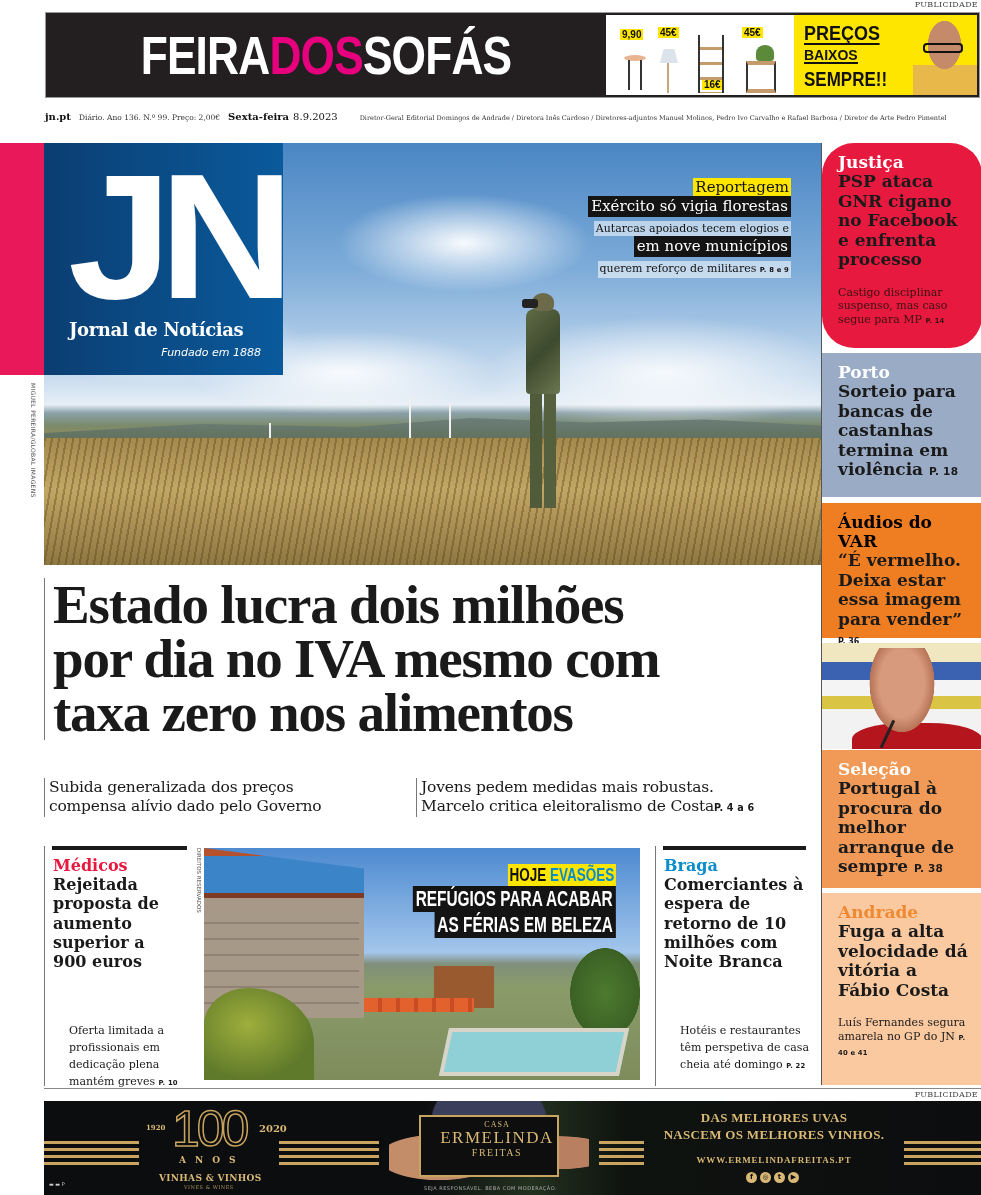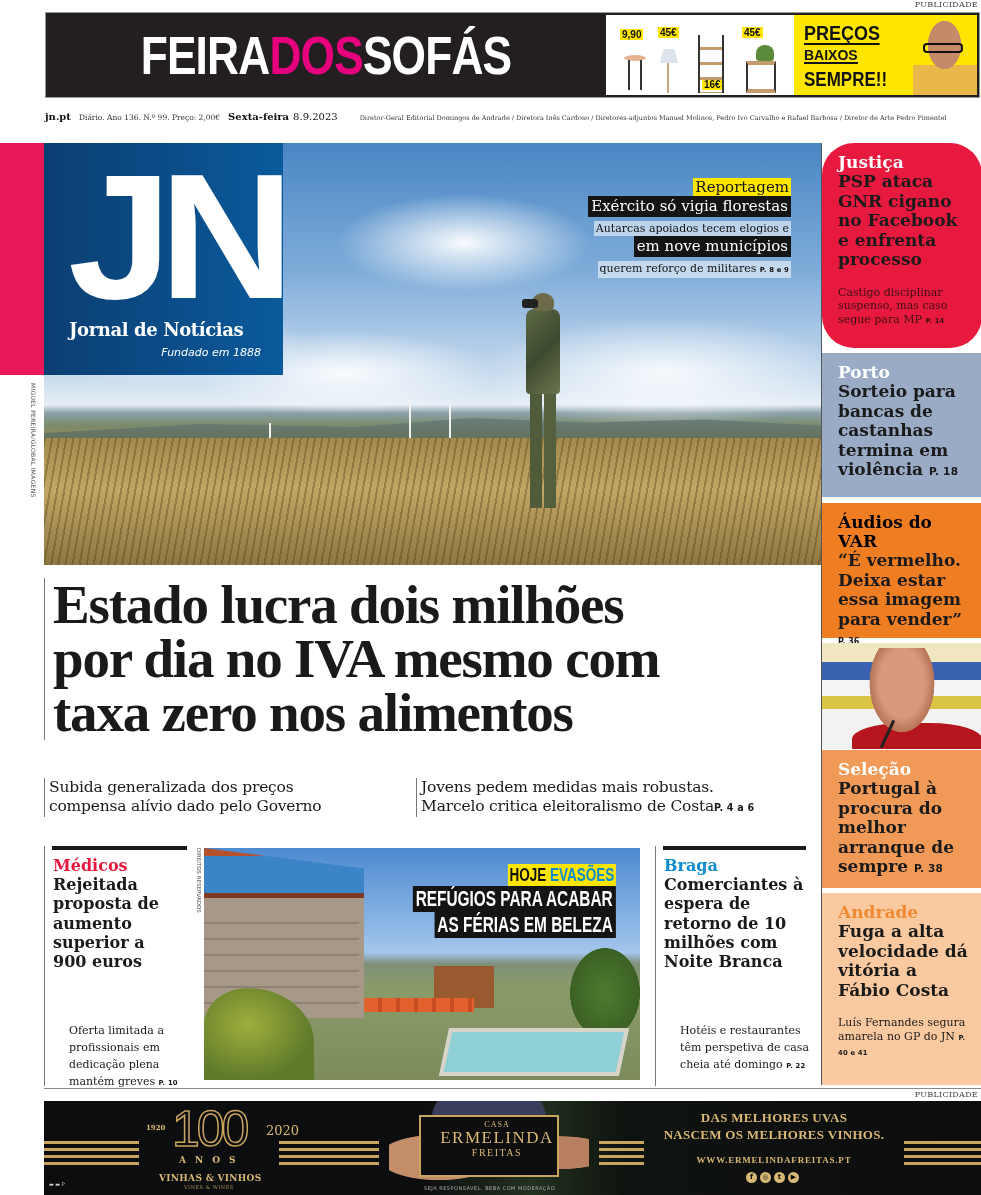--- a/index.html
+++ b/index.html
@@ -129,21 +129,21 @@
   .evasoes .tag .t1 .ev { color: #0b8ccc; }
   .evasoes .tag .t2 { display: inline-block; background: #141414; color: #fff; font-size: 22px; line-height: 26px; padding: 0 4px; transform: scaleX(0.7); transform-origin: right; white-space: nowrap; }
   .evasoes-credit { position: absolute; left: 196px; top: 848px; writing-mode: vertical-rl; font-family: "DejaVu Sans", sans-serif; font-size: 5.5px; color: #555; }
 
   
   .bottom-rule { position: absolute; left: 44px; top: 1088px; width: 937px; height: 1px; background: #888; }
   .bottom-ad { position: absolute; left: 44px; top: 1101px; width: 937px; height: 94px; overflow: hidden;
     background: linear-gradient(90deg, #0c0d0f 0 40%, #23311f 52%, #0f130f 62%, #0c0d0f 100%); }
   .bottom-ad .stripes { position: absolute; height: 26px; background: repeating-linear-gradient(to bottom, #c8a45e 0 3px, transparent 3px 7px); }
   .bottom-ad .y1 { position: absolute; left: 102px; top: 22px; font-size: 7px; color: #d8b874; font-weight: bold; }
-  .bottom-ad .y2 { position: absolute; left: 222px; top: 22px; font-size: 13px; color: #d8b874; font-weight: normal; }
+  .bottom-ad .y2 { position: absolute; left: 215px; top: 22px; font-size: 10px; color: #d8b874; font-weight: bold; }
   .bottom-ad .hundred { position: absolute; left: 128px; top: 2px; font-family: "Liberation Sans", sans-serif; font-size: 50px; line-height: 52px; color: transparent; -webkit-text-stroke: 1.5px #c8a45e; letter-spacing: -3px; }
   .bottom-ad .anos { position: absolute; left: 135px; top: 54px; font-size: 9px; color: #d8b874; font-weight: bold; letter-spacing: 9px; }
   .bottom-ad .vv { position: absolute; left: 115px; top: 72px; font-size: 9px; color: #d8b874; font-weight: bold; letter-spacing: 0.3px; }
   .bottom-ad .vw { position: absolute; left: 140px; top: 83px; font-size: 5px; color: #a9915a; letter-spacing: 0.5px; }
   .bottom-ad .hands { position: absolute; left: 345px; top: 0; width: 200px; height: 94px; background: radial-gradient(ellipse at 25% 60%, #c48d6a 0 28%, transparent 29%), radial-gradient(ellipse at 85% 55%, #b88060 0 22%, transparent 23%), radial-gradient(ellipse at 50% 20%, #3b3e5a 0 40%, transparent 41%); }
   .bottom-ad .badge { position: absolute; left: 375px; top: 14px; width: 140px; height: 62px; background: #0e0e0e; border: 2px double #c8a45e; text-align: center; font-family: "Liberation Serif", serif; color: #d8b874; padding-left: 16px; }
   .bottom-ad .badge .c { font-size: 8px; letter-spacing: 1px; margin-top: 3px; }
   .bottom-ad .badge .e { font-size: 17px; letter-spacing: 1.5px; line-height: 18px; }
   .bottom-ad .badge .f { font-size: 10px; letter-spacing: 1.5px; }
   .bottom-ad .resp { position: absolute; left: 380px; top: 84px; font-size: 5px; color: #aaa; letter-spacing: 0.5px; font-family: "DejaVu Sans", sans-serif; }

